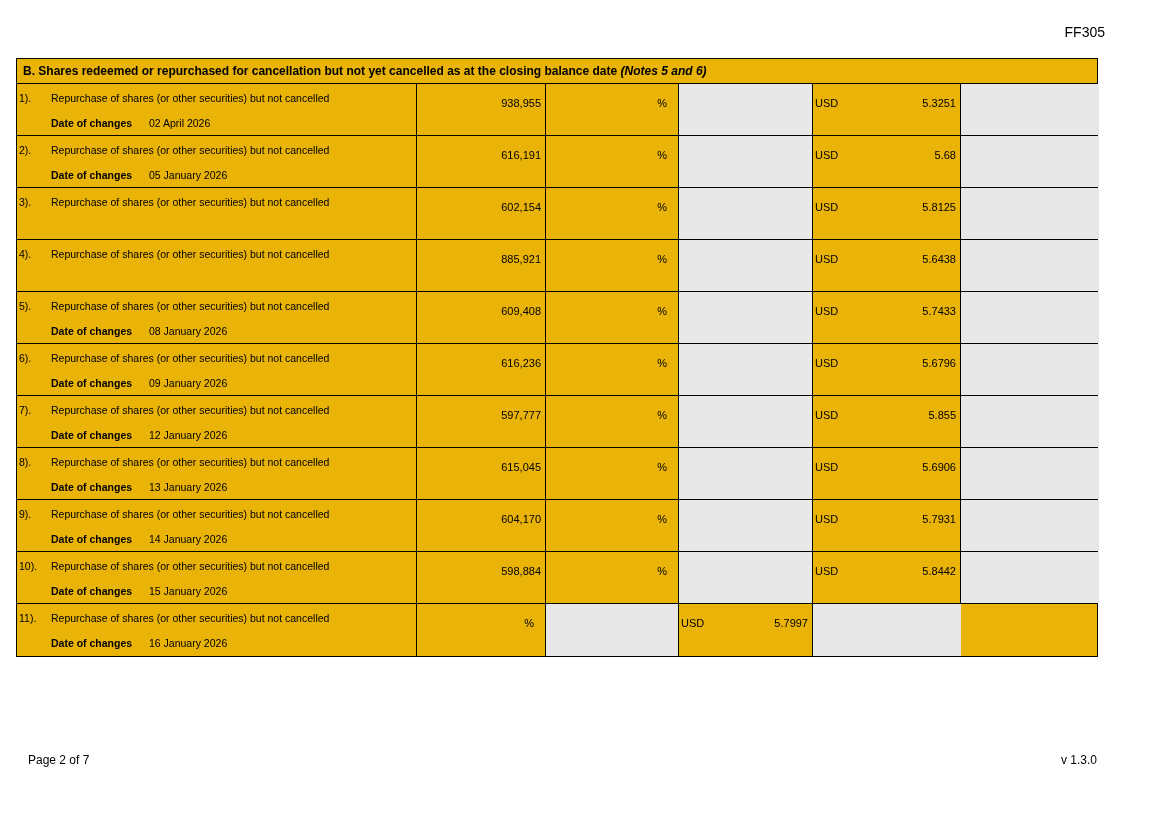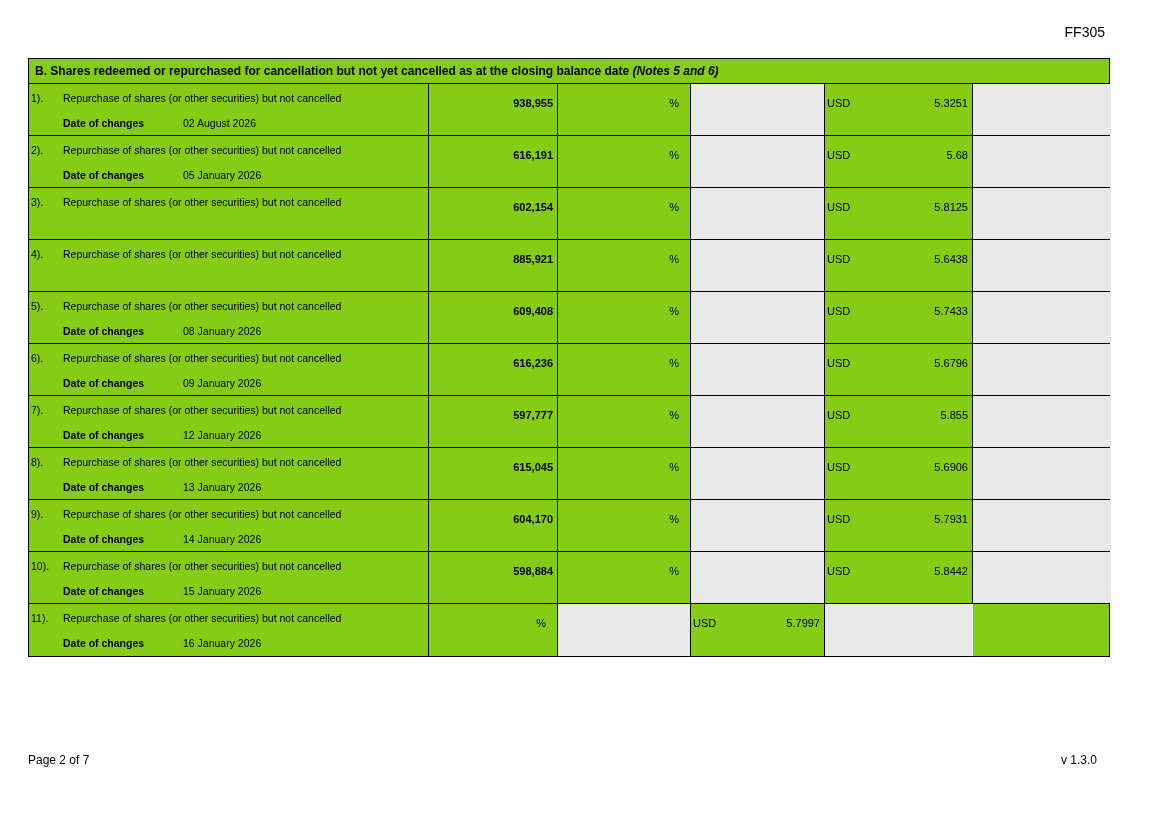--- a/index.html
+++ b/index.html
@@ -12,25 +12,25 @@
     overflow: hidden;
   }
   .form-code {
     position: absolute;
     top: 24px;
     right: 63px;
     font-size: 14px;
   }
   .form-table {
     position: absolute;
-    left: 28px;
+    left: 16px;
     top: 58px;
     width: 1082px;
     border: 1px solid #000000;
-    background: #84cc16;
+    background: #eab308;
   }
   .table-header {
     height: 25px;
     line-height: 24px;
     border-bottom: 1px solid #000000;
     font-size: 12px;
     font-weight: bold;
     padding-left: 6px;
     white-space: nowrap;
     overflow: hidden;
@@ -67,26 +67,25 @@
   }
   .desc .line2 {
     margin-left: 34px;
     margin-top: 13px;
     white-space: nowrap;
     font-size: 10.5px;
   }
   .desc .datelabel {
     font-weight: bold;
     display: inline-block;
-    width: 120px;
+    width: 98px;
   }
   .cell.num {
     text-align: right;
     padding: 13px 4px 0 0;
-    font-weight: bold;
   }
   .cell.pct {
     text-align: right;
     padding: 13px 11px 0 0;
   }
   .cell.gray {
     background: #e8e8e8;
   }
   .cell.usd {
     padding-top: 13px;
@@ -128,21 +127,21 @@
     <span>B. Shares redeemed or repurchased for cancellation but not yet cancelled as at the closing balance date </span><span class="notes">(Notes 5 and 6)</span>
   </div>
   <div>
   <div class="trow">
     <div class="cell desc">
       <span class="rownum">1).</span>
       <div class="line1">
         <span class="rowlabel">Repurchase of shares (or other securities) but not cancelled</span>
       </div>
       <div class="line2">
-        <span class="datelabel">Date of changes</span><span class="dateval">02 August 2026</span>
+        <span class="datelabel">Date of changes</span><span class="dateval">02 April 2026</span>
       </div>
     </div>
     <div class="cell num">
       <span>938,955</span>
     </div>
     <div class="cell pct">
       <span>%</span>
     </div>
     <div class="cell gray"></div>
     <div class="cell usd">

